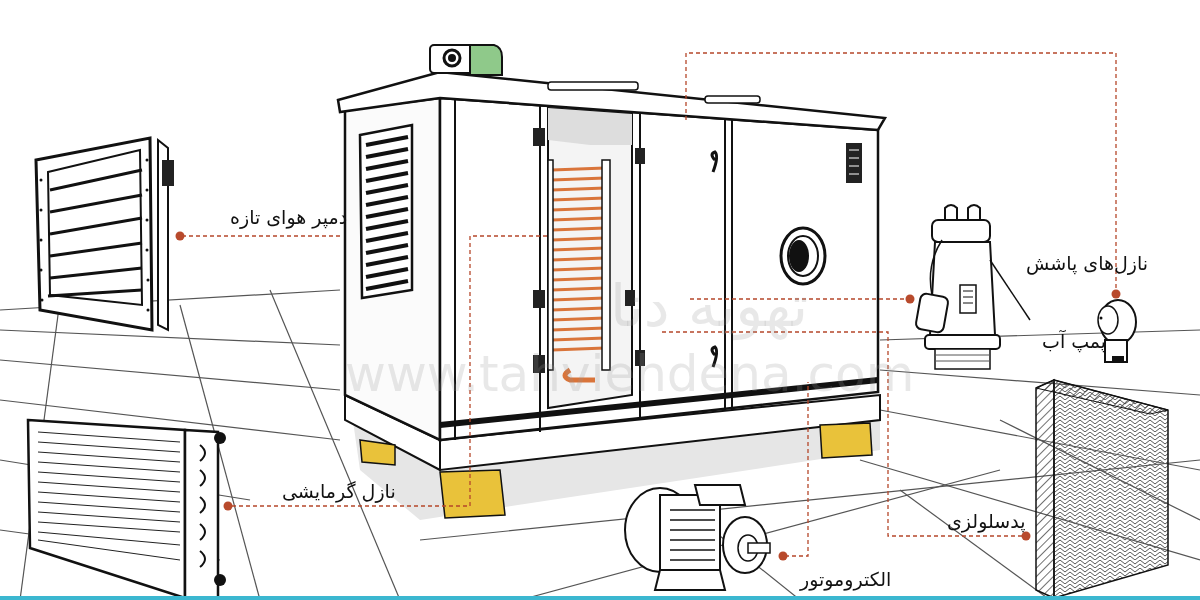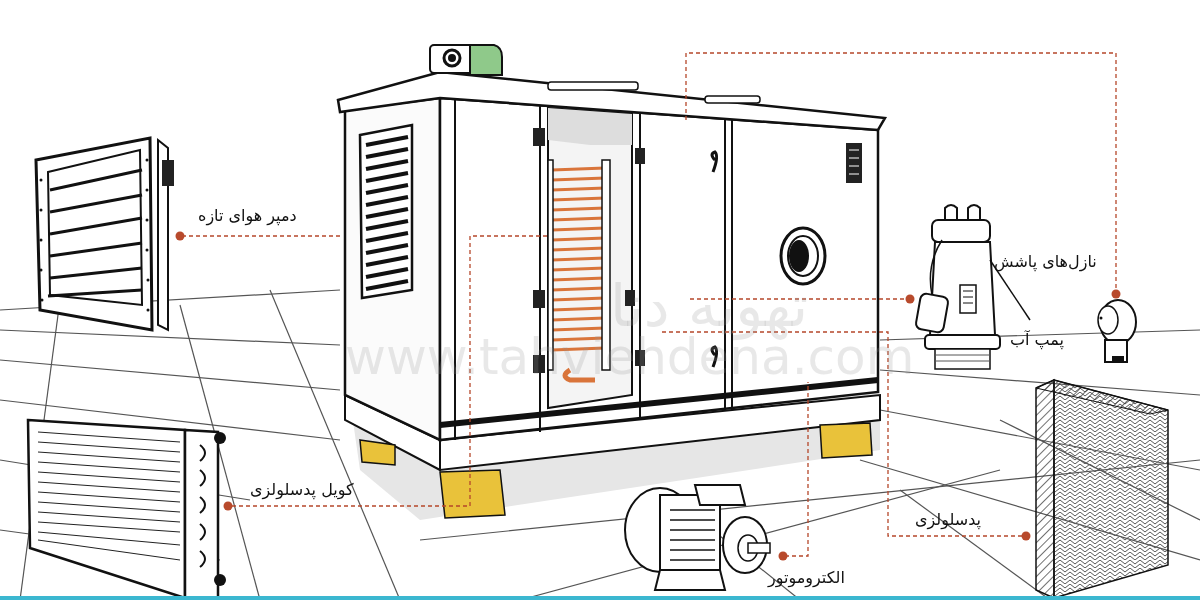--- a/index.html
+++ b/index.html
@@ -1,18 +1,18 @@
 <!DOCTYPE html>
 <html><head>
 <meta charset="utf-8">
 <style>
   html, body { margin:0; padding:0; }
   body { width:1200px; height:600px; overflow:hidden; background:#ffffff; position:relative; font-family:"DejaVu Sans", sans-serif; }
   #stage { position:absolute; left:0; top:0; width:1200px; height:600px; }
-  .label { position:absolute; direction:rtl; font-family:"DejaVu Sans", sans-serif; font-size:16px; color:#111; white-space:nowrap; line-height:1; }
+  .label { position:absolute; direction:rtl; font-family:"DejaVu Sans", sans-serif; font-size:19px; color:#111; white-space:nowrap; line-height:1;margin-left:32px; }
   .wm { position:absolute; font-family:"DejaVu Sans", sans-serif; color:rgba(150,150,150,0.22); white-space:nowrap; pointer-events:none; }
   .bottom-bar { position:absolute; left:0; bottom:0; width:1200px; height:4px; }
 </style>
 </head>
 <body>
 
 <div id="stage">
   <svg width="1200" height="600" viewBox="0 0 1200 600" xmlns="http://www.w3.org/2000/svg">
 
     <g stroke="#555" stroke-width="1.2" fill="none">
@@ -265,24 +265,24 @@
       <circle cx="1116" cy="294" r="4.5"></circle>
       <circle cx="910" cy="299" r="4.5"></circle>
       <circle cx="228" cy="506" r="4.5"></circle>
       <circle cx="1026" cy="536" r="4.5"></circle>
       <circle cx="783" cy="556" r="4.5"></circle>
     </g>
   </svg>
 
   
   <div class="wm" style="left:610px; top:272px; font-size:58px; direction:rtl;">تهویه دنا</div>
-  <div class="wm" style="left:345px; top:328px; font-size:50px;text-align:right;">www.tahviehdena.com</div>
+  <div class="wm" style="left:345px; top:345px; font-size:50px;text-align:right;">www.tahviehdena.com</div>
 
   
   <div class="label" style="left:198px; top:208px;">دمپر هوای تازه</div>
-  <div class="label" style="left:250px; top:482px;">کویل پدسلولزی</div>
+  <div class="label" style="left:250px; top:482px;">نازل گرمایشی</div>
   <div class="label" style="left:994px; top:254px;">نازل‌های پاشش</div>
   <div class="label" style="left:1010px; top:332px;">پمپ آب</div>
   <div class="label" style="left:915px; top:512px;text-align:center;">پدسلولزی</div>
   <div class="label" style="left:768px; top:570px;text-align:center;">الکتروموتور</div>
 
   <div class="bottom-bar" style="background:#3bb7d0;"></div>
 </div>
 
 </body></html>

